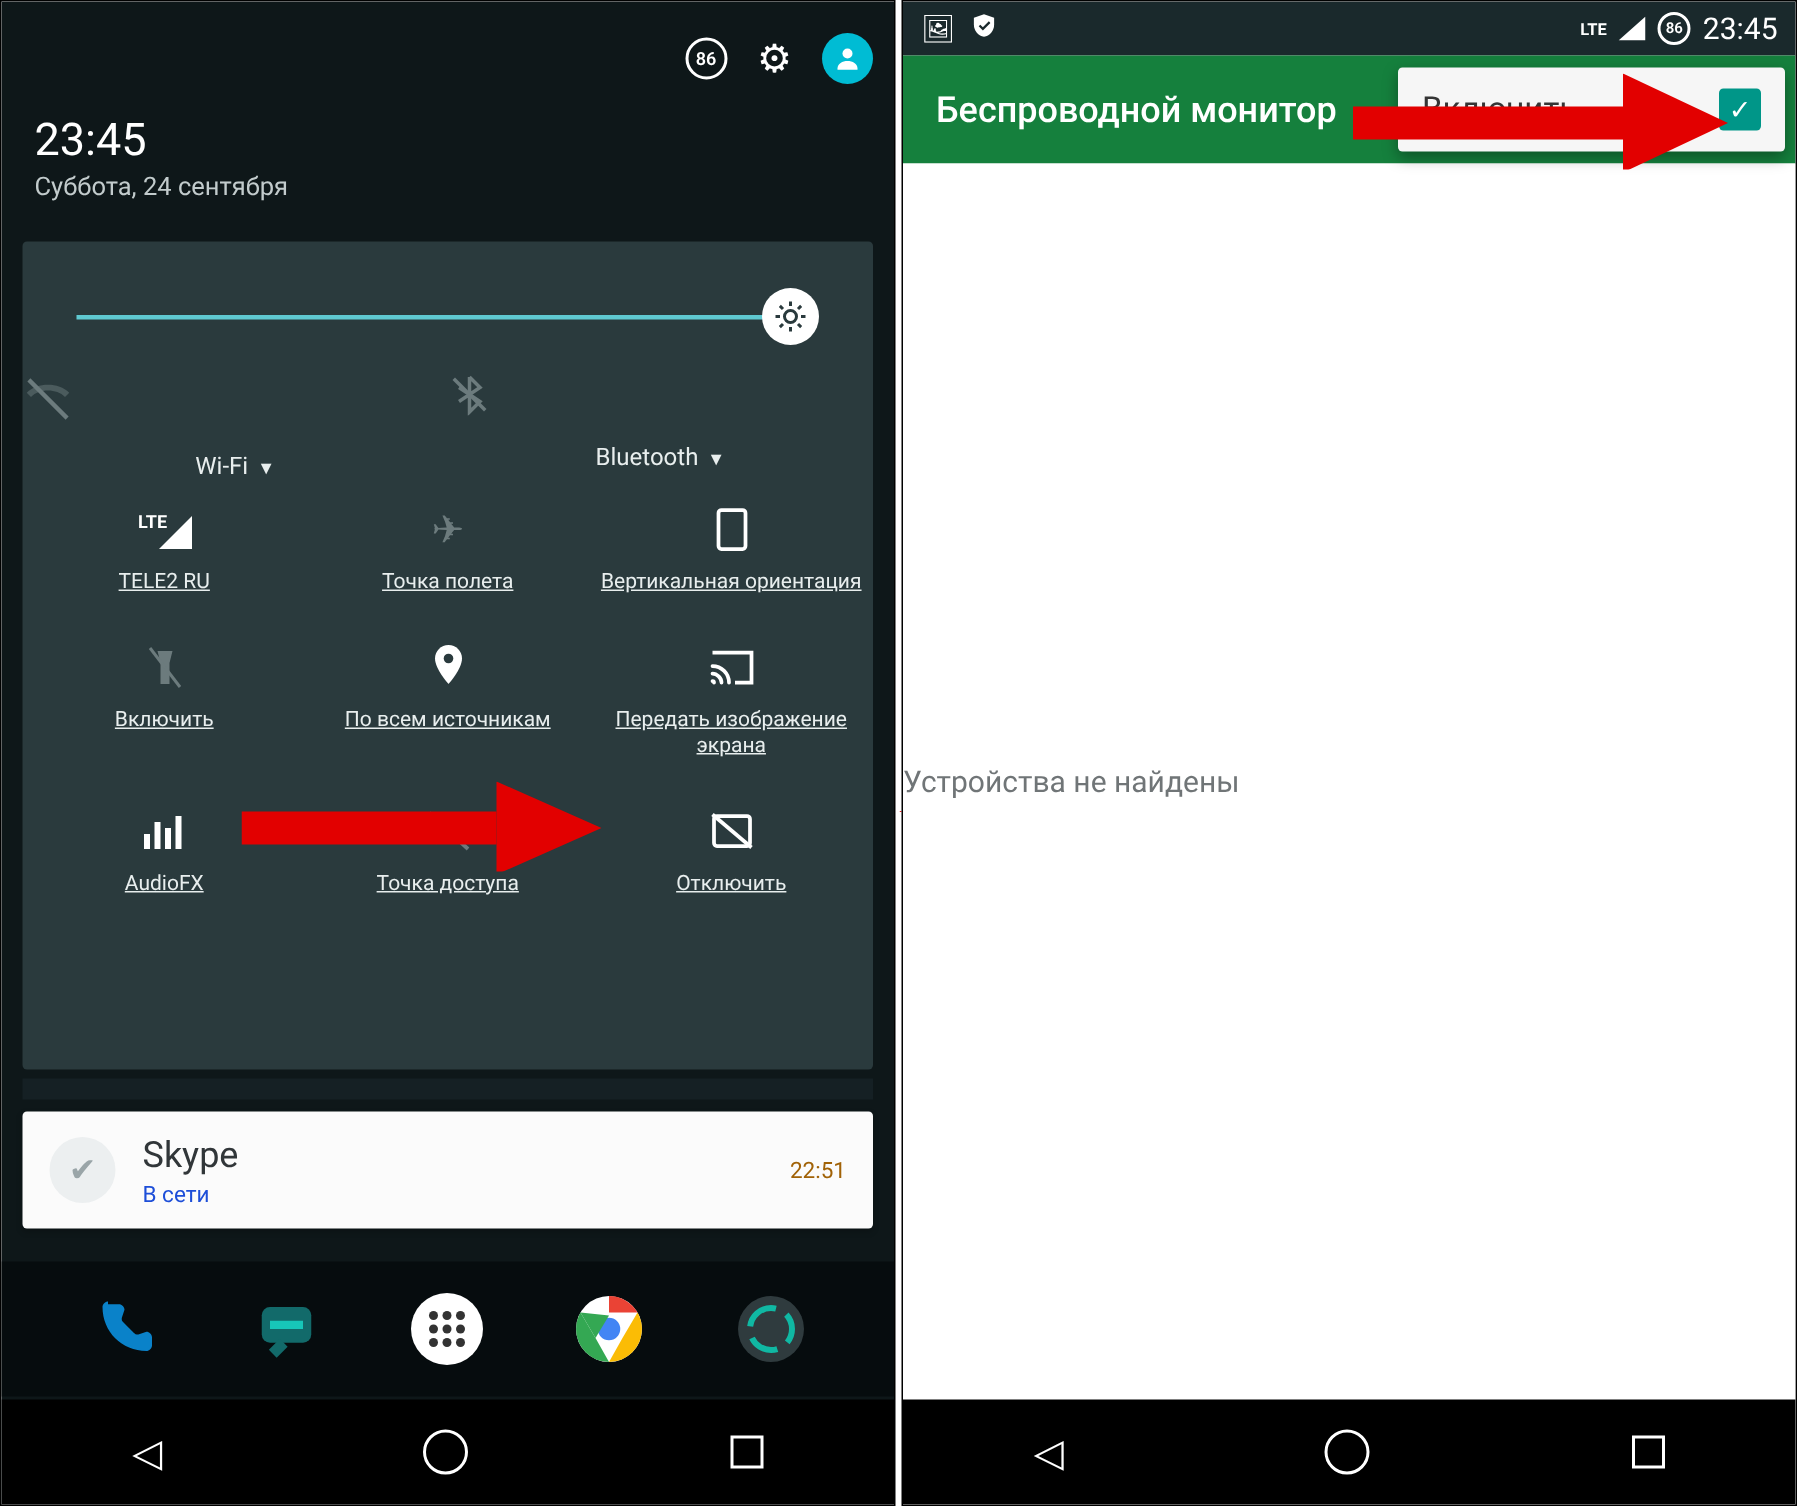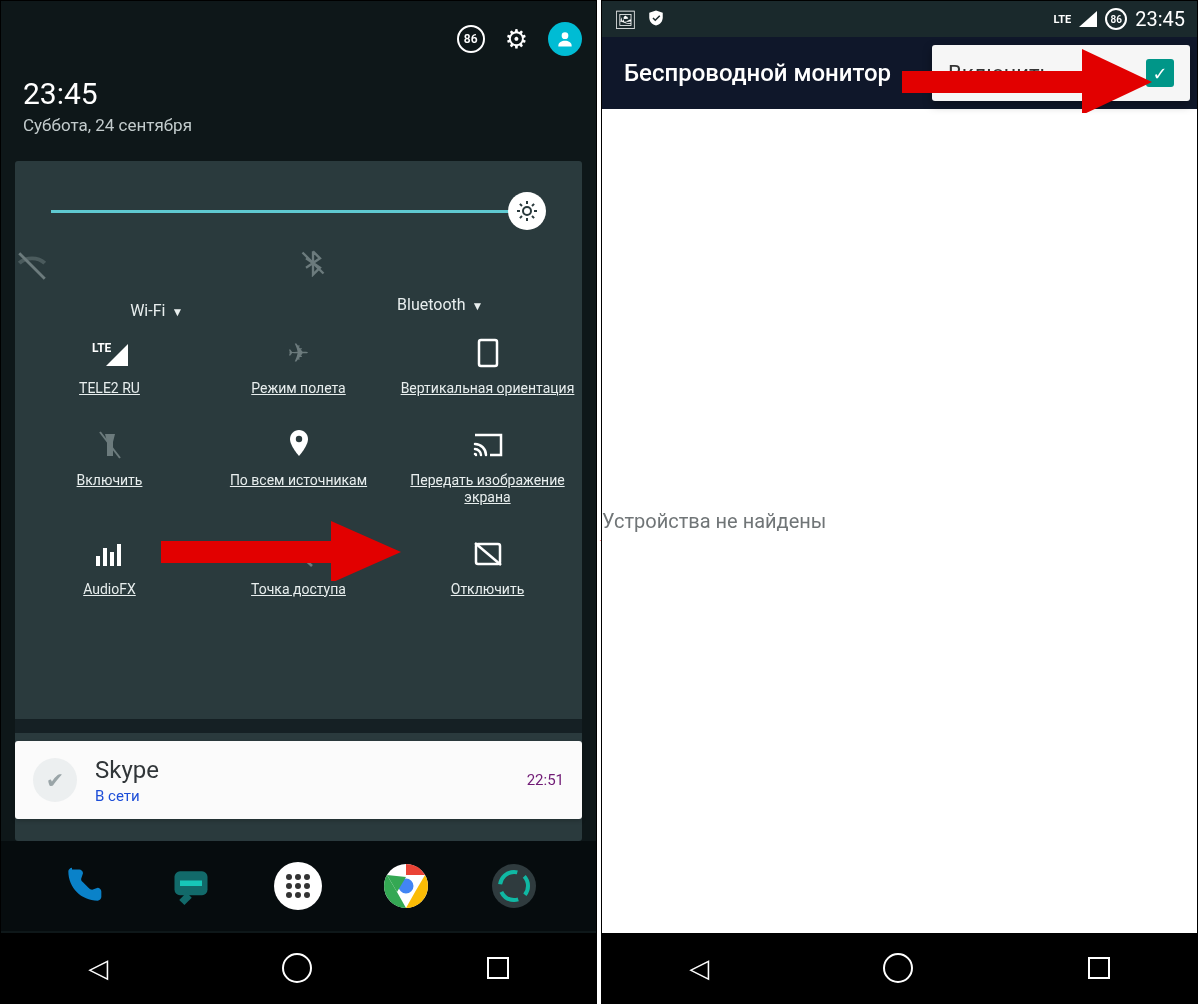--- a/index.html
+++ b/index.html
@@ -41,21 +41,21 @@
     width:34px;height:34px;border-radius:50%;background:#00bcd4;
     display:flex;align-items:center;justify-content:center;color:#fff;font-size:20px;
   }
   .clock {
     position:absolute; left:22px; top:75px; color:#fff;
   }
   .clock .time { font-size:30px; font-weight:400; }
   .clock .date { font-size:17px; color:#c2cbcc; margin-top:4px;text-align:right; }
 
   .qs-panel {
-    position:absolute; left:14px; right:14px; top:160px; height:680px;
+    position:absolute; left:14px; right:14px; top:160px; height:552px;
     background:#2a3a3d;
     border-radius:3px;
     padding-top:30px;
   }
   .brightness {
     position:relative; margin:0 36px; height:40px;
     display:flex;align-items:center;
   }
   .brightness .track {
     height:3px; background:#5fc9d1; flex:1;
@@ -90,21 +90,21 @@
     background:#fbfbfb; border-radius:3px;
     display:flex; align-items:center; padding:0 18px;
     box-shadow:0 2px 4px rgba(0,0,0,.2);
   }
   .notif .app-icon {
     width:44px;height:44px;border-radius:50%;background:#eceff0;
     display:flex;align-items:center;justify-content:center;color:#9aa5a8;font-size:22px;margin-right:18px;
   }
   .notif .title { font-size:24px;color:#313639; }
   .notif .sub { font-size:15px; color:#1d4ed8; margin-top:3px;}
-  .notif .ntime { margin-left:auto; font-size:15px;color:#701a75; }
+  .notif .ntime { margin-left:auto; font-size:15px;color:#a16207; }
 
   .dock {
     position:absolute; left:0;right:0; top:840px; height:90px;
     background:#060c0e; display:flex; justify-content:space-around;
     align-items:center; padding:0 28px;
   }
   .dock .d { width:52px;height:52px;border-radius:50%;display:flex;align-items:center;justify-content:center;font-size:30px; }
   .dock .phone-ic{color:#0a82c9;}
   .dock .sms{color:#0eb6a4;}
   .dock .apps{color:#ddd;border-radius:50%;}
@@ -131,21 +131,21 @@
     padding:0 12px; font-size:14px;
   }
   .right .statusbar .left-icons { display:flex; gap:10px; font-size:18px;}
   .right .statusbar .right-cluster { margin-left:auto; display:flex; align-items:center; gap:8px;}
   .right .statusbar .battery-badge { width:22px;height:22px;border:2px solid #fff;border-radius:50%;display:flex;align-items:center;justify-content:center;font-size:10px;font-weight:600;}
   .right .statusbar .clk { font-size:20px; font-weight:400; }
   .right .statusbar .lte { font-size:11px; font-weight:700;}
 
   .right .appbar {
     position:absolute; left:0; right:0; top:36px; height:72px;
-    background:#0f172a; color:#fff; display:flex; align-items:center; padding:0 22px;
+    background:#15803d; color:#fff; display:flex; align-items:center; padding:0 22px;
   }
   .right .appbar .ttitle { font-size:24px; font-weight:500; }
 
   .right .enable-card {
     position:absolute; right:7px; top:44px; width:258px; height:56px;
     background:#f6f6f6; border-radius:3px; box-shadow:0 4px 10px rgba(0,0,0,.35);
     display:flex; align-items:center; padding:0 16px; z-index:5;
   }
   .right .enable-card .elabel { font-size:22px; color:#353535; }
   .right .enable-card .chk {
@@ -225,21 +225,21 @@
         <div class="ticon">
           <svg width="36" height="26" viewBox="0 0 36 26">
               <text x="0" y="12" font-size="12" font-weight="700" fill="#fff">LTE</text>
               <path d="M14 26 36 26 36 4z" fill="#fff"></path>
             </svg>
         </div>
         <div class="tlabel">TELE2 RU</div>
       </div>
       <div class="tile">
         <div class="ticon" style="color:#6c7b7d">✈</div>
-        <div class="tlabel">Режим полета</div>
+        <div class="tlabel">Точка полета</div>
       </div>
       <div class="tile">
         <div class="ticon">
           <svg width="22" height="30" viewBox="0 0 22 30" fill="none" stroke="#fff" stroke-width="2.5">
               <rect x="2" y="2" width="18" height="26" rx="2"></rect>
             </svg>
         </div>
         <div class="tlabel">Вертикальная ориентация</div>
       </div>
 

